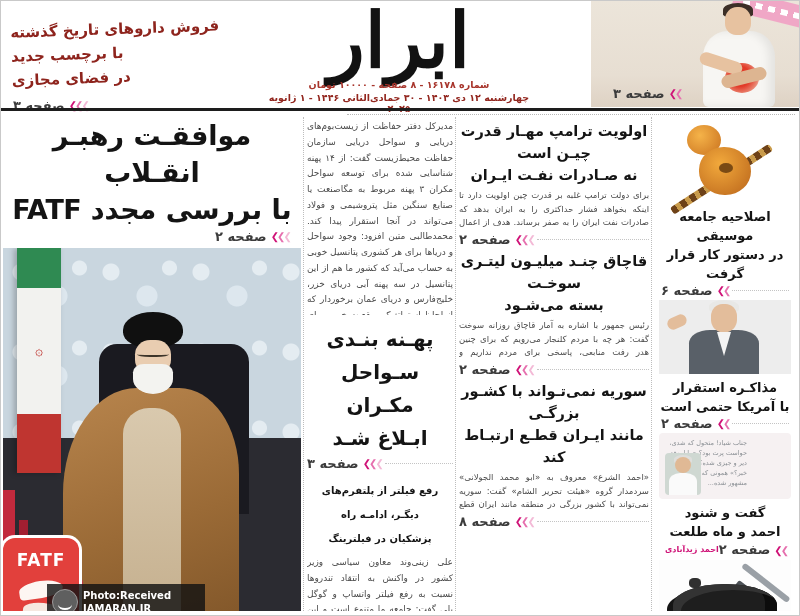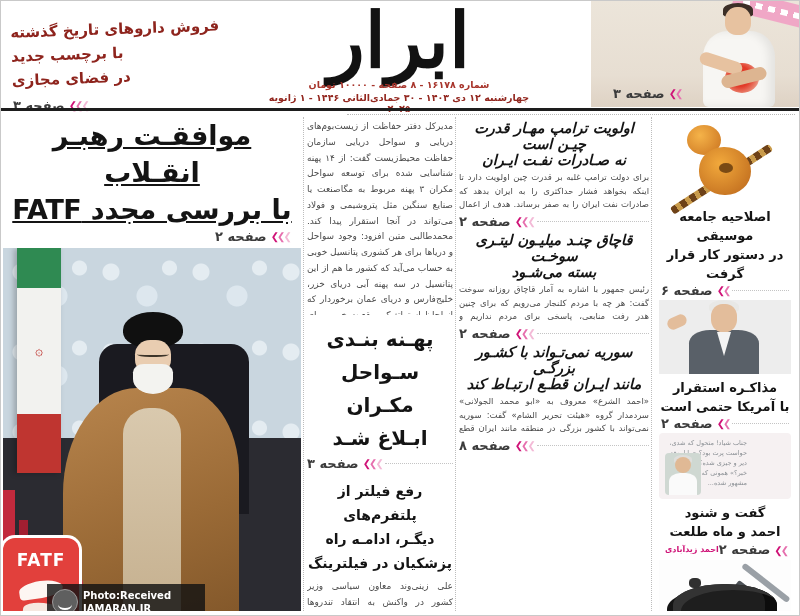--- a/index.html
+++ b/index.html
@@ -63,24 +63,24 @@
   
   .badge-row { display:flex; align-items:center; direction:ltr; height:12px; margin:2px 0; }
   .badge-label { font-size:13px; font-weight:bold; color:#3c3c3c; white-space:nowrap; }
   .chevrons { display:inline-block; margin:0 3px 0 4px; line-height:10px; }
   .chevrons i { font-style:normal; font-size:10px; font-weight:bold; letter-spacing:-2px; }
   .chevrons .c1 { color:#cf1277; } .chevrons .c2 { color:#e66fae; } .chevrons .c3 { color:#f3b9d6; }
   .leader { flex:1; border-top:1px dotted #c4c4c4; height:0; }
 
   
   .hl { font-weight:bold; color:#141414; text-align:center; }
-  .lead-hl .line  { font-size:27px; line-height:37px; letter-spacing:-.5px;text-decoration:underline; }
+  .lead-hl .line  { font-size:27px; line-height:37px; letter-spacing:-.5px; }
   .mid-hl1 .line  { font-size:20px; line-height:33px; }
-  .mid-hl2 .line  { font-size:14px; line-height:24px;text-align:center; }
-  .r-hl .line     { font-size:14.5px; line-height:16px;font-style:italic; }
+  .mid-hl2 .line  { font-size:10px; line-height:24px;text-align:center; }
+  .r-hl .line     { font-size:14.5px; line-height:22px; }
   .s-hl .line     { font-size:13px;   line-height:19px; }
 
   .body-txt { font-size:9px; color:#4a4a4a; text-align:justify; line-height:1.75;
               overflow:hidden; }
 
   
   .lead-photo { position:relative; margin-top:6px; width:298px; height:392px;
                 background:#2b2b31; overflow:hidden; }
   .wall { position:absolute; top:0; right:0; left:0; height:190px; background:#c9d6df;
           background-image:radial-gradient(circle at 20% 30%, #e4ecf1 0 8px, transparent 9px),

